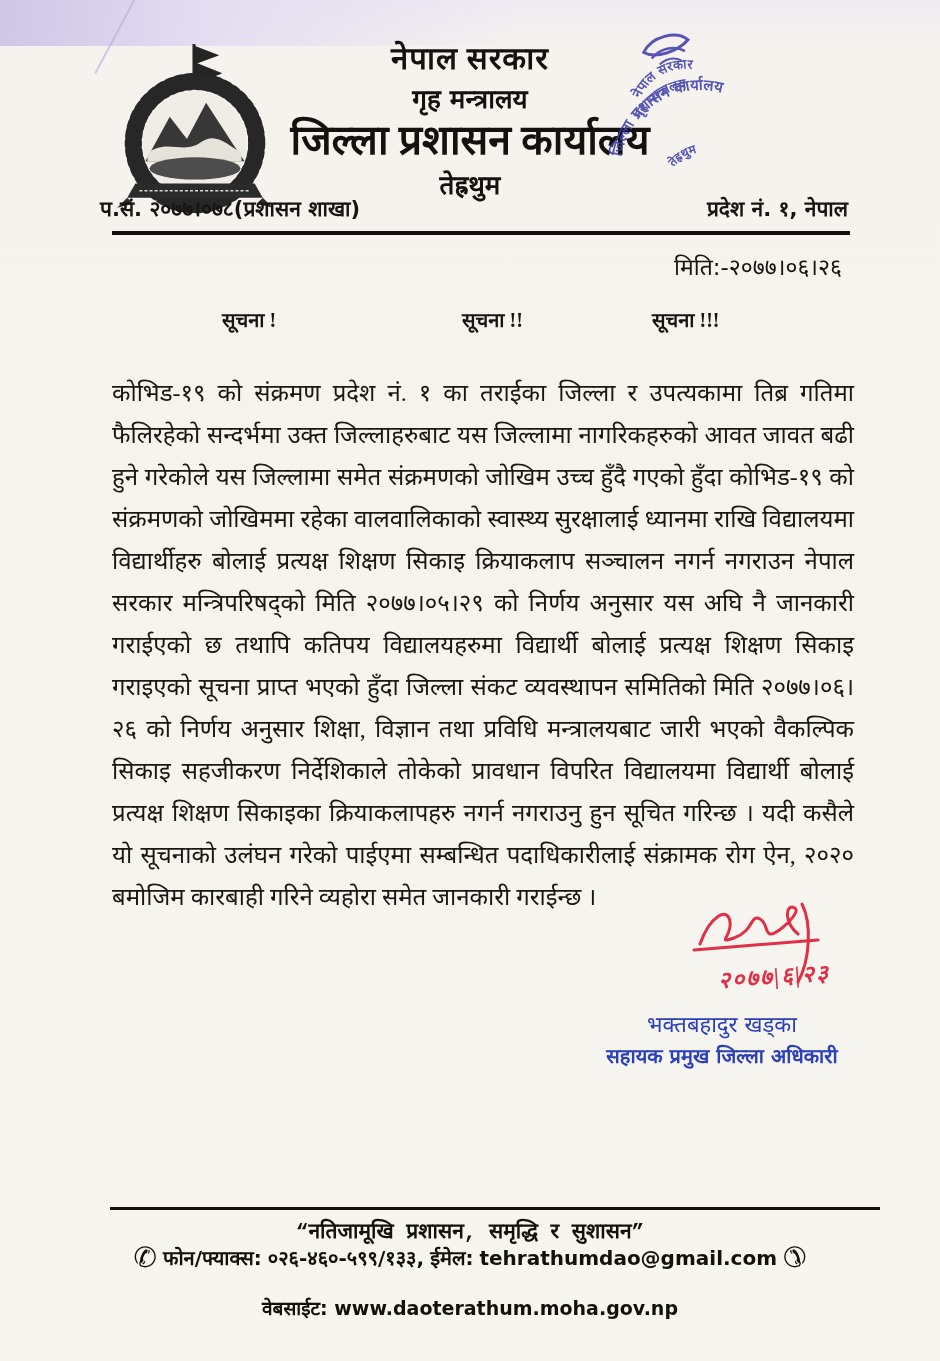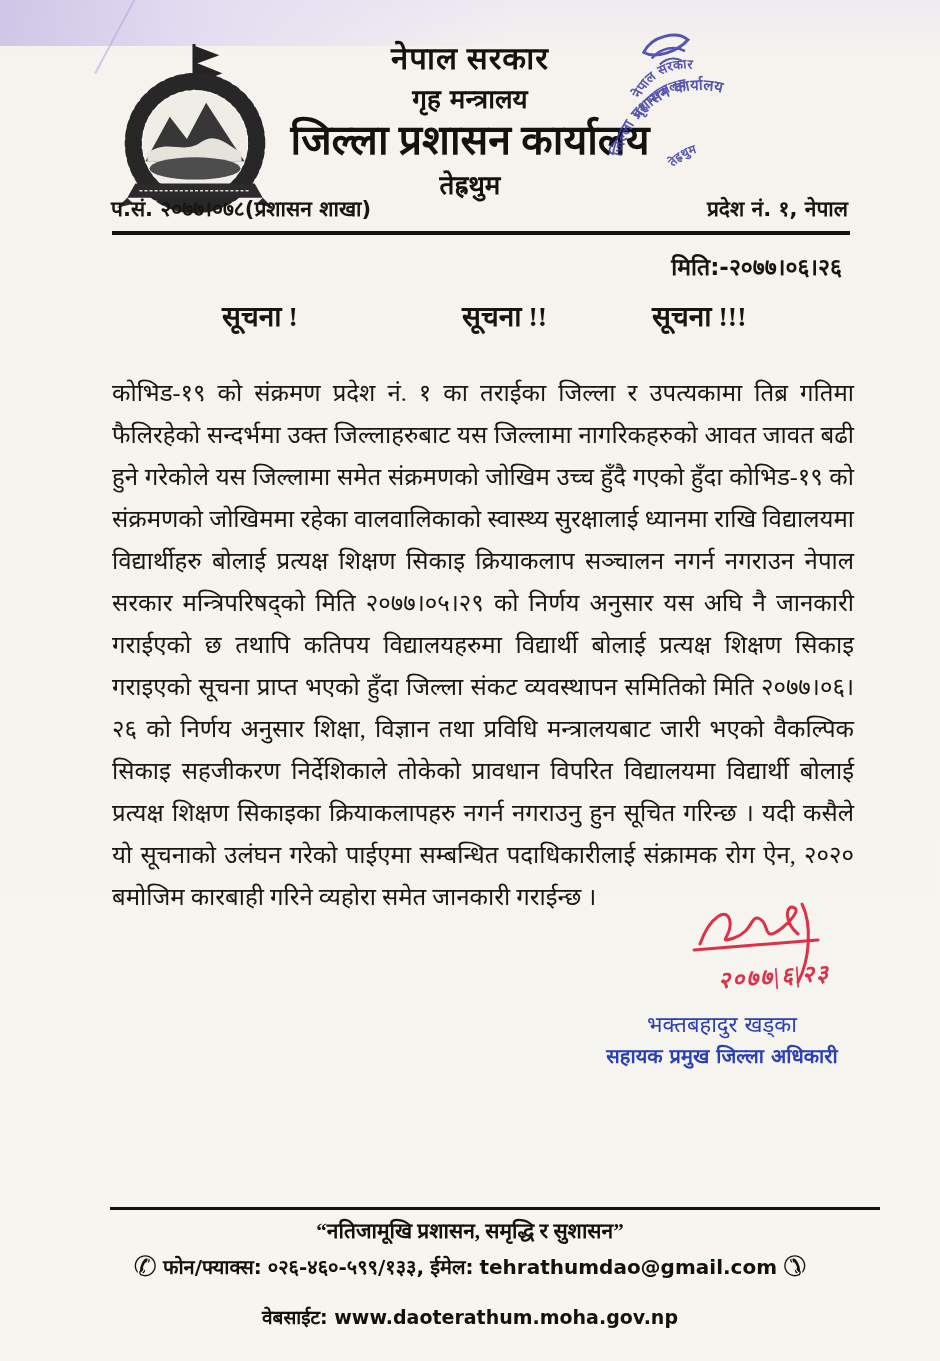--- a/index.html
+++ b/index.html
@@ -28,25 +28,25 @@
   .emblem{position:absolute;left:106px;top:40px;width:178px;height:182px;}
   .hdr{position:absolute;left:0;width:100%;text-align:center;font-weight:bold;color:#14120f;}
   .hdr-gov{top:36px;font-size:31px;letter-spacing:1px;}
   .hdr-min{top:80px;font-size:26px;font-family:"DejaVu Sans",sans-serif;}
   .hdr-off{top:110px;font-size:41px;}
   .hdr-dist{top:166px;font-size:26px;font-family:"DejaVu Sans",sans-serif;}
   .stamp{
     position:absolute;left:582px;top:26px;width:200px;height:160px;
     transform:rotate(-16deg);opacity:.88;
   }
-  .ref-row{position:absolute;top:194px;left:111px;right:92px;display:flex;justify-content:space-between;font-size:21px;font-weight:bold;font-family:"DejaVu Sans",sans-serif;}
+  .ref-row{position:absolute;top:194px;left:100px;right:92px;display:flex;justify-content:space-between;font-size:21px;font-weight:bold;font-family:"DejaVu Sans",sans-serif;}
   .rule-top{position:absolute;top:231px;left:112px;width:738px;height:4px;background:#14120f;}
-  .date-line{position:absolute;top:250px;right:98px;font-size:23px;font-weight:bold;font-family:"DejaVu Sans",sans-serif;text-align:right;}
+  .date-line{position:absolute;top:250px;right:98px;font-size:23px;font-weight:normal;font-family:"DejaVu Sans",sans-serif;text-align:right;}
   
-  .notice-row{position:absolute;top:296px;left:0;width:100%;height:40px;font-weight:bold;font-size:28px;}
+  .notice-row{position:absolute;top:306px;left:0;width:100%;height:40px;font-weight:bold;font-size:20px;}
   .notice-row span{position:absolute;top:0;}
   .notice-1{left:222px;}
   .notice-2{left:462px;text-align:center;}
   .notice-3{left:636px;margin-left:16px;}
   
   .body-text{
     position:absolute;top:372px;left:112px;width:742px;
     font-size:24px;line-height:42px;text-align:justify;color:#191713;
     margin:0;
   }
@@ -56,21 +56,21 @@
     position:absolute;left:718px;top:958px;width:150px;
     color:#e03048;font-size:23px;font-style:italic;font-weight:bold;
     transform:rotate(-4deg);letter-spacing:2px;
   }
   .signatory{position:absolute;right:58px;top:1008px;width:320px;text-align:center;color:#2a3fb8;font-family:"DejaVu Sans",sans-serif;}
   .signatory .name{font-size:22px;font-weight:normal;}
   .signatory .title{font-size:20px;font-weight:bold;margin-top:4px;}
   
   .footer-rule{position:absolute;top:1207px;left:110px;width:770px;height:3px;background:#14120f;}
   .footer{position:absolute;top:1216px;left:70px;right:70px;text-align:center;color:#14110d;font-family:"DejaVu Sans",sans-serif;}
-  .footer .slogan{font-size:21px;font-weight:bold;margin-bottom:9px;font-family:Liberation Serif, serif;}
+  .footer .slogan{font-size:21px;font-weight:bold;margin-bottom:0;font-family:Liberation Mono, monospace;}
   .footer .contact{font-size:20px;font-weight:bold;display:flex;justify-content:center;align-items:center;gap:6px;}
   .footer .phone-icon{font-size:28px;line-height:20px;}
   .footer .phone-icon.mirrored{display:inline-block;transform:scaleX(-1);}
   .footer .website{font-size:19px;font-weight:bold;margin-top:24px;}
   .stamp text{fill:#4140ab;font-weight:bold;font-family:"DejaVu Sans",sans-serif;}
 </style>
 </head>
 <body>
 
 <div class="page">

